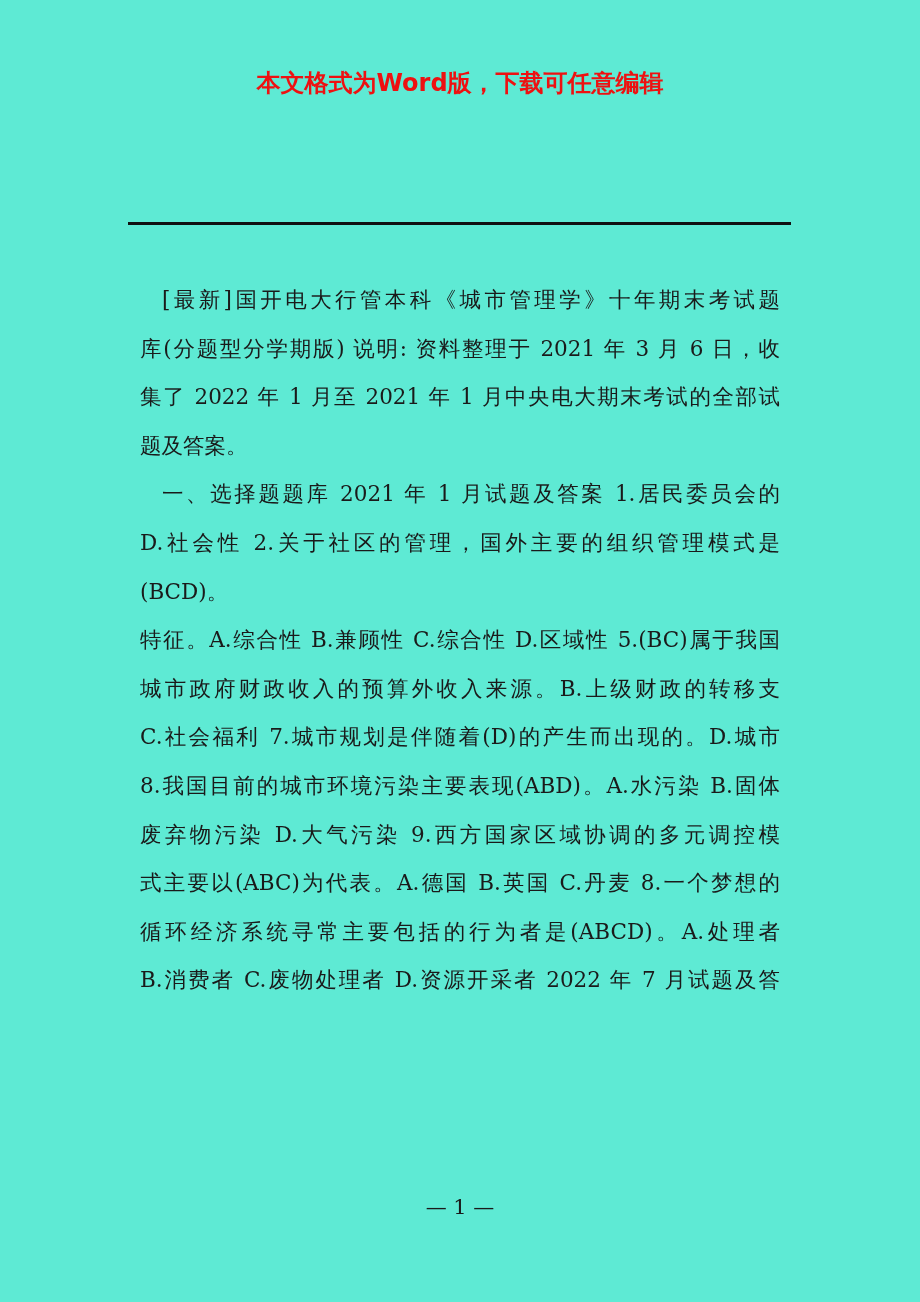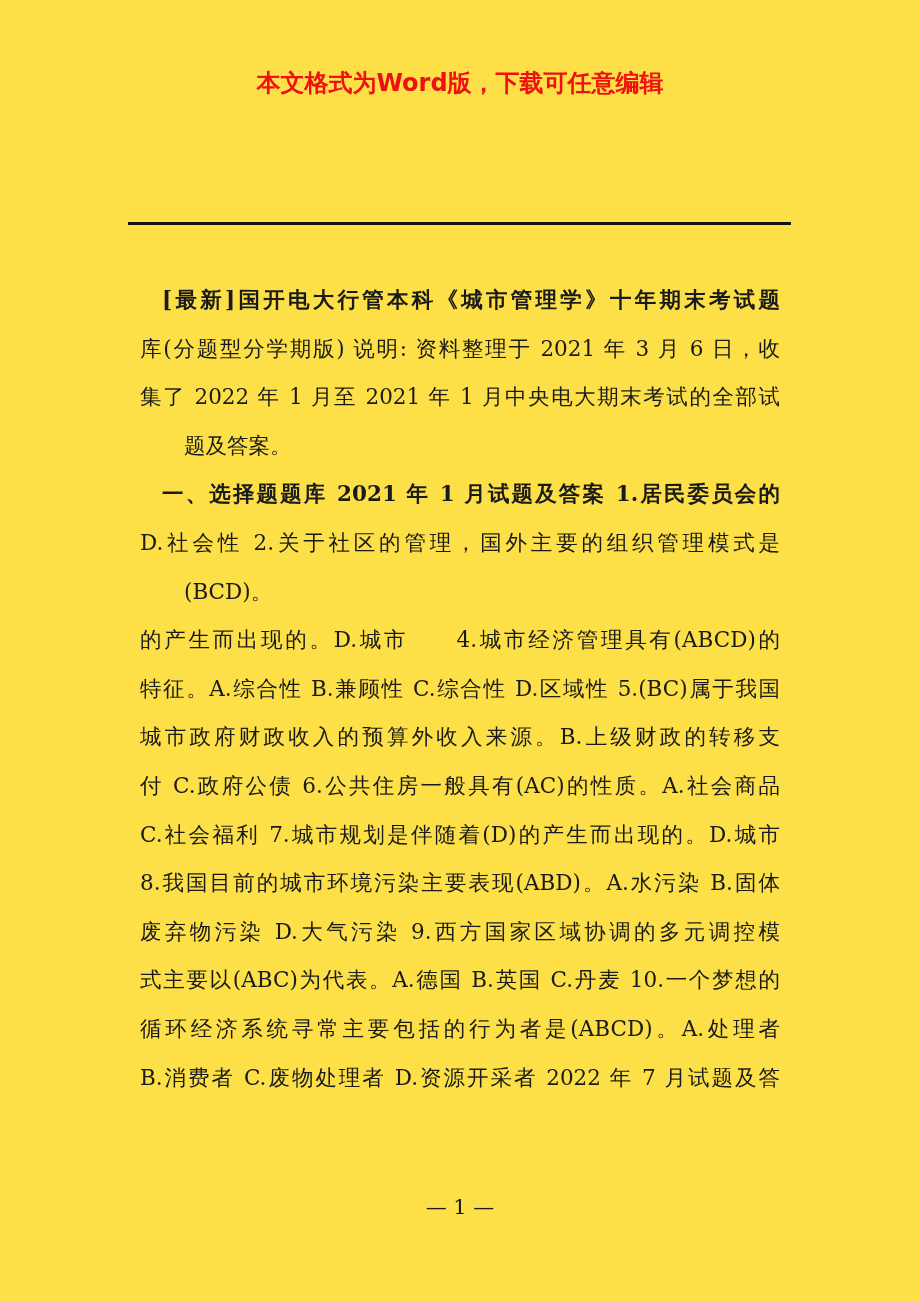--- a/index.html
+++ b/index.html
@@ -1,38 +1,38 @@
 <!DOCTYPE html>
 <html><head>
 <meta charset="utf-8">
 <style>
   html, body { margin: 0; padding: 0; background: #ffffff; }
   body { width: 920px; height: 1302px; position: relative; overflow: hidden; }
-  .page { position: absolute; left: 0; top: 0; width: 920px; height: 1302px; background: #fde047; }
+  .page { position: absolute; left: 0; top: 0; width: 920px; height: 1302px; background: #5eead4; }
   .banner {
     position: absolute; left: 0; top: 66px; width: 920px; text-align: center;
     color: #ee1111; font-family: "DejaVu Sans", sans-serif; font-weight: bold;
     font-size: 24px; line-height: 34px; letter-spacing: 0px;
   }
   .title {
     position: absolute; left: 128px; top: 122px; width: 664px; text-align: center;
     color: #2f73b6; font-family: "DejaVu Sans", sans-serif;
     font-size: 34px; line-height: 48px;
   }
   .rule {
     position: absolute; left: 128px; top: 222px; width: 663px; height: 3px; background: #111;
   }
   .body-text {
     position: absolute; left: 140px; top: 276px; width: 640px;
     font-family: "DejaVu Serif", serif; font-size: 21.5px; color: #1a1a1a;
   }
   .para { margin: 0; text-align: justify; text-align-last: justify; }
   .para .ln { display: block; height: 48.6px; line-height: 48.6px; white-space: nowrap; text-align-last: justify; text-align: justify; }
-  .para .ln.last { text-align-last: left; margin-left: 44px; }
-  .para .ln.indent { padding-left: 22px; font-weight: bold; }
+  .para .ln.last { text-align-last: left; }
+  .para .ln.indent { padding-left: 22px; }
   .footer {
     position: absolute; left: 0; top: 1192px; width: 920px; text-align: center;
     font-family: "DejaVu Serif", serif; font-size: 21px; color: #1a1a1a; line-height: 30px;
   }
 </style>
 </head>
 <body>
 
 <div class="page">
   <div class="banner">本文格式为Word版，下载可任意编辑</div>
@@ -48,27 +48,25 @@
       <span class="ln">库(分题型分学期版) 说明: 资料整理于 2021 年 3 月 6 日，收</span>
       <span class="ln">集了 2022 年 1 月至 2021 年 1 月中央电大期末考试的全部试</span>
       <span class="ln last">题及答案。</span>
     </div>
     <div class="para">
       <span class="ln indent">一、选择题题库 2021 年 1 月试题及答案 1.居民委员会的</span>
       <span class="ln">D.社会性 2.关于社区的管理，国外主要的组织管理模式是</span>
       <span class="ln last">(BCD)。</span>
     </div>
     <div class="para">
-      <span class="ln">的产生而出现的。D.城市　　4.城市经济管理具有(ABCD)的</span>
       <span class="ln">特征。A.综合性 B.兼顾性 C.综合性 D.区域性 5.(BC)属于我国</span>
       <span class="ln">城市政府财政收入的预算外收入来源。B.上级财政的转移支</span>
-      <span class="ln">付 C.政府公债 6.公共住房一般具有(AC)的性质。A.社会商品</span>
       <span class="ln">C.社会福利 7.城市规划是伴随着(D)的产生而出现的。D.城市</span>
       <span class="ln">8.我国目前的城市环境污染主要表现(ABD)。A.水污染 B.固体</span>
       <span class="ln">废弃物污染 D.大气污染 9.西方国家区域协调的多元调控模</span>
-      <span class="ln">式主要以(ABC)为代表。A.德国 B.英国 C.丹麦 10.一个梦想的</span>
+      <span class="ln">式主要以(ABC)为代表。A.德国 B.英国 C.丹麦 8.一个梦想的</span>
       <span class="ln">循环经济系统寻常主要包括的行为者是(ABCD)。A.处理者</span>
       <span class="ln">B.消费者 C.废物处理者 D.资源开采者 2022 年 7 月试题及答</span>
     </div>
   </div>
 
   <div class="footer">— 1 —</div>
 </div>
 
 </body></html>

